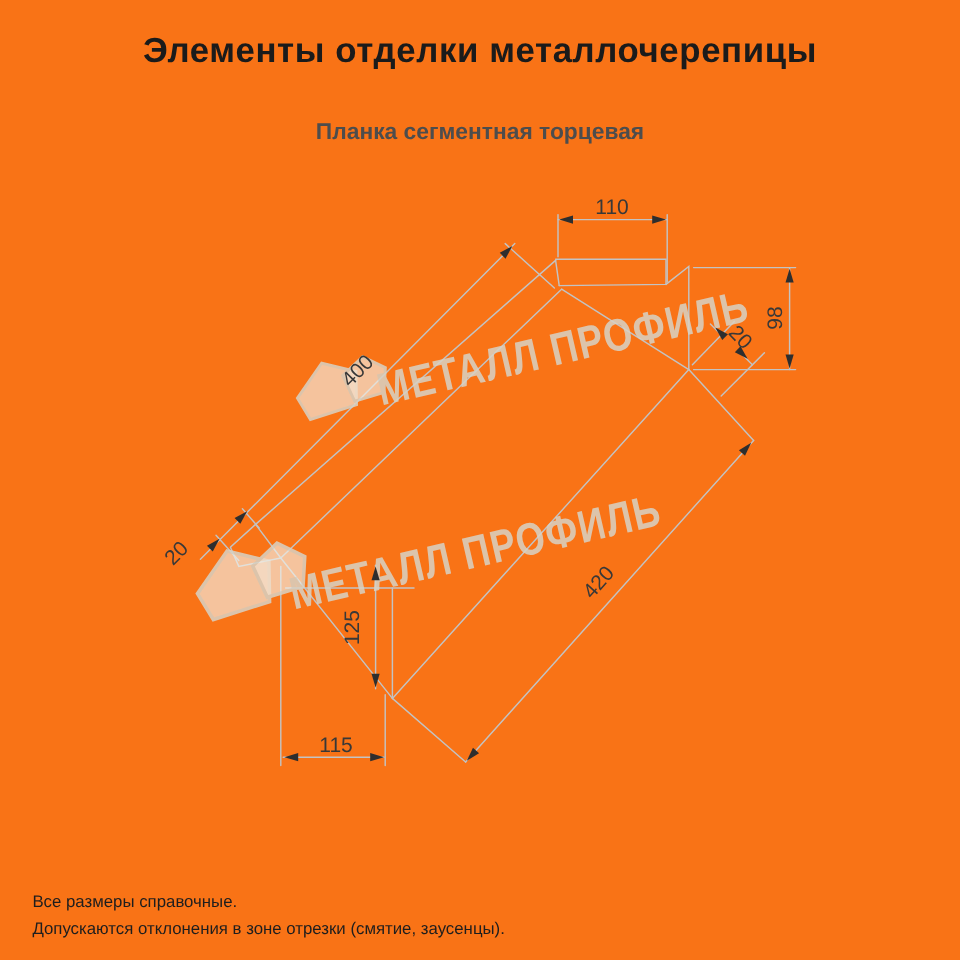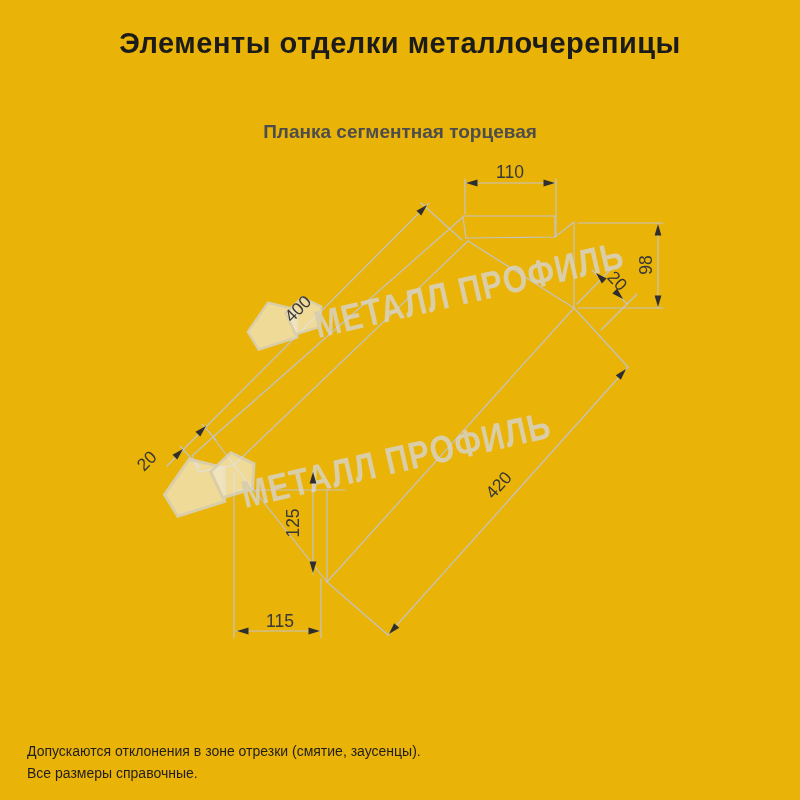--- a/index.html
+++ b/index.html
@@ -1,20 +1,20 @@
 <!DOCTYPE html>
 <html><head>
 <meta charset="utf-8">
 <style>
   html,body{margin:0;padding:0;background:#ffffff;}
-  #stage{position:relative;width:800px;height:800px;background:#eab308;overflow:hidden;
+  #stage{position:relative;width:800px;height:800px;background:#f97316;overflow:hidden;
          font-family:"Liberation Sans",sans-serif;}
   .title{position:absolute;top:27px;left:0;width:800px;text-align:center;
          font-size:29px;font-weight:bold;color:#1b1b1b;letter-spacing:.5px;}
-  .subtitle{position:absolute;top:120px;left:0;width:800px;text-align:center;
+  .subtitle{position:absolute;top:99px;left:0;width:800px;text-align:center;
          font-size:19px;font-weight:bold;color:#4d4d4d;line-height:23px;}
   .footnotes{position:absolute;left:27px;top:740px;font-size:14px;color:#1e1e1e;line-height:22px;}
   svg{position:absolute;left:0;top:0;}
   .ln{stroke:#c3c3c3;stroke-width:1.2;fill:none;stroke-linecap:round;}
   .arw{fill:#2e2e2e;}
   .dimtxt{font-family:"Liberation Sans",sans-serif;font-size:17.5px;fill:#383838;text-anchor:middle;}
   .wmtext{font-family:"Liberation Sans",sans-serif;font-size:38px;font-weight:bold;
           fill:#d8d3c6;letter-spacing:1.5px;}
   .wmhouse{fill:#f3f1ea;fill-opacity:.75;stroke:#d8d3c6;stroke-width:3;}
 </style>
@@ -118,17 +118,17 @@
       <text class="dimtxt" transform="translate(613,285) rotate(46)">20</text>
       <text class="dimtxt" transform="translate(302,313) rotate(-45)">400</text>
       <text class="dimtxt" transform="translate(151,465) rotate(-45)">20</text>
       <text class="dimtxt" transform="translate(299,523) rotate(-90)">125</text>
       <text class="dimtxt" transform="translate(280,627)">115</text>
       <text class="dimtxt" transform="translate(503,489) rotate(-48)">420</text>
     </g>
   </svg>
 
   <div class="footnotes">
+    <div>Все размеры справочные.</div>
     <div>Допускаются отклонения в зоне отрезки (смятие, заусенцы).</div>
-    <div>Все размеры справочные.</div>
   </div>
 
 </div>
 
 </body></html>

